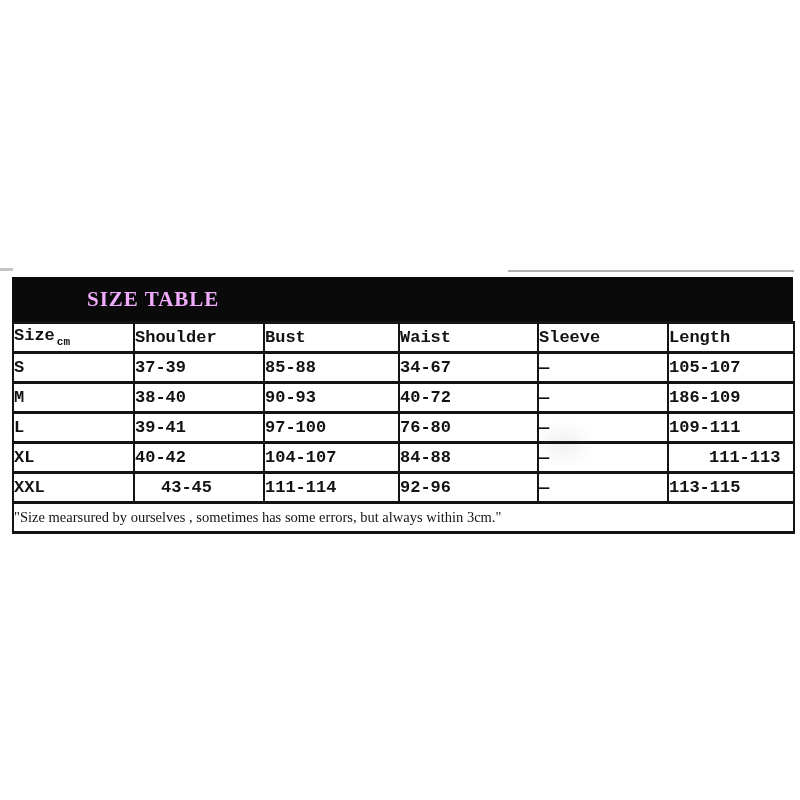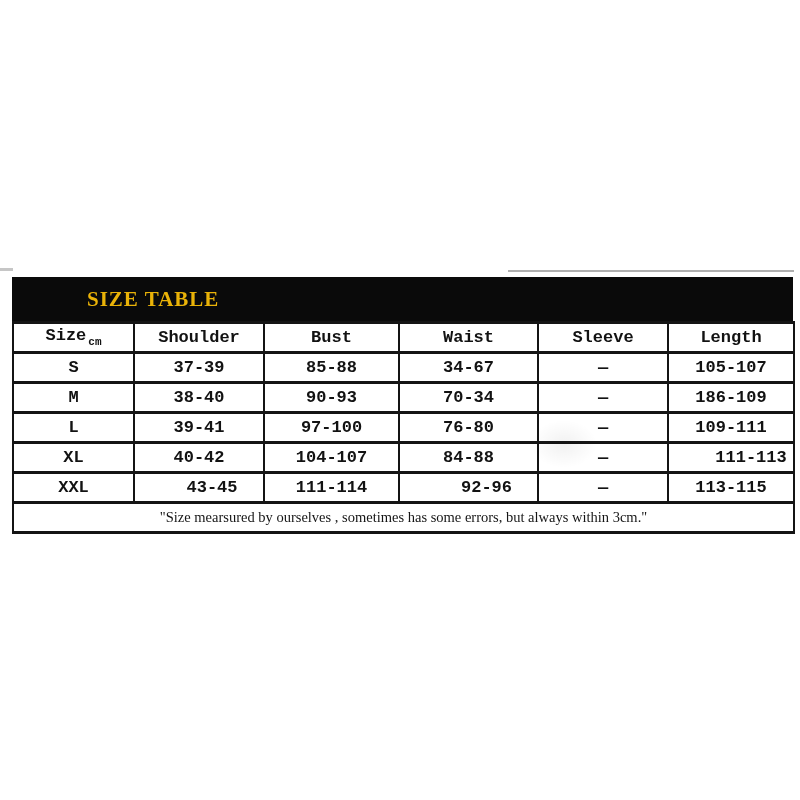--- a/index.html
+++ b/index.html
@@ -20,21 +20,21 @@
     font-family:"Liberation Serif","DejaVu Serif",serif;font-weight:bold;
     font-size:21px;letter-spacing:1px;color:#fbf8f0;white-space:nowrap;
   }
   
   .size-table{
     position:absolute;left:12px;top:321px;width:781px;
     border-collapse:collapse;table-layout:fixed;background:#ffffff;
   }
   .size-table td{
     border:2px solid #141414;border-top-width:3px;border-bottom-width:3px;
-    height:27px;padding:0;text-align:center;vertical-align:middle;
+    height:27px;padding:0;vertical-align:middle;
     font-family:"Liberation Mono","DejaVu Sans Mono",monospace;
     font-weight:bold;font-size:17px;color:#121212;line-height:1;
     white-space:nowrap;overflow:hidden;
   }
   .unit-sub{font-size:11px;font-weight:bold;margin-left:2px;}
   .size-table td.footer-note{
     font-family:"Liberation Serif","DejaVu Serif",serif;
     font-weight:normal;font-size:14.5px;color:#151515;letter-spacing:0;
   }
   
@@ -46,21 +46,21 @@
 </style>
 </head>
 <body>
 
 <div class="stage">
 
   <div class="artifact-dash-left"></div>
   <div class="artifact-line-right" style="background: rgb(176, 176, 176);"></div>
 
   <div class="title-bar" style="background: rgb(10, 10, 10);">
-    <span class="title" style="color: #eab308;">SIZE TABLE</span>
+    <span class="title" style="color: #f0abfc;">SIZE TABLE</span>
   </div>
 
   <table class="size-table">
     <colgroup>
       <col style="width:121px">
       <col style="width:130px">
       <col style="width:135px">
       <col style="width:139px">
       <col style="width:130px">
       <col style="width:126px">
@@ -79,21 +79,21 @@
           <td style="border-color: rgb(20, 20, 20); color: rgb(18, 18, 18);">37-39</td>
           <td style="border-color: rgb(20, 20, 20); color: rgb(18, 18, 18);">85-88</td>
           <td style="border-color: rgb(20, 20, 20); color: rgb(18, 18, 18);">34-67</td>
           <td style="border-color: rgb(20, 20, 20); color: rgb(18, 18, 18);">—</td>
           <td style="border-color: rgb(20, 20, 20); color: rgb(18, 18, 18);">105-107</td>
         </tr>
         <tr>
           <td style="border-color: rgb(20, 20, 20); color: rgb(18, 18, 18);">M</td>
           <td style="border-color: rgb(20, 20, 20); color: rgb(18, 18, 18);">38-40</td>
           <td style="border-color: rgb(20, 20, 20); color: rgb(18, 18, 18);">90-93</td>
-          <td style="border-color: rgb(20, 20, 20); color: rgb(18, 18, 18);">70-34</td>
+          <td style="border-color: rgb(20, 20, 20); color: rgb(18, 18, 18);">40-72</td>
           <td style="border-color: rgb(20, 20, 20); color: rgb(18, 18, 18);">—</td>
           <td style="border-color: rgb(20, 20, 20); color: rgb(18, 18, 18);">186-109</td>
         </tr>
         <tr>
           <td style="border-color: rgb(20, 20, 20); color: rgb(18, 18, 18);">L</td>
           <td style="border-color: rgb(20, 20, 20); color: rgb(18, 18, 18);">39-41</td>
           <td style="border-color: rgb(20, 20, 20); color: rgb(18, 18, 18);">97-100</td>
           <td style="border-color: rgb(20, 20, 20); color: rgb(18, 18, 18);">76-80</td>
           <td style="border-color: rgb(20, 20, 20); color: rgb(18, 18, 18);">—</td>
           <td style="border-color: rgb(20, 20, 20); color: rgb(18, 18, 18);">109-111</td>
@@ -103,21 +103,21 @@
           <td style="border-color: rgb(20, 20, 20); color: rgb(18, 18, 18); margin-top: 8px;">40-42</td>
           <td style="border-color: rgb(20, 20, 20); color: rgb(18, 18, 18);">104-107</td>
           <td style="border-color: rgb(20, 20, 20); color: rgb(18, 18, 18);">84-88</td>
           <td style="border-color: rgb(20, 20, 20); color: rgb(18, 18, 18);">—</td>
           <td style="border-color: rgb(20, 20, 20); color: rgb(18, 18, 18); padding-left: 40px;">111-113</td>
         </tr>
         <tr>
           <td style="border-color: rgb(20, 20, 20); color: rgb(18, 18, 18);">XXL</td>
           <td style="border-color: rgb(20, 20, 20); color: rgb(18, 18, 18); padding-left: 26px;">43-45</td>
           <td style="border-color: rgb(20, 20, 20); color: rgb(18, 18, 18);">111-114</td>
-          <td style="border-color: rgb(20, 20, 20); color: rgb(18, 18, 18); padding-left: 36px;">92-96</td>
+          <td style="border-color: rgb(20, 20, 20); color: rgb(18, 18, 18);">92-96</td>
           <td style="border-color: rgb(20, 20, 20); color: rgb(18, 18, 18);">—</td>
           <td style="border-color: rgb(20, 20, 20); color: rgb(18, 18, 18);">113-115</td>
         </tr>
         <tr>
           <td colspan="6" class="footer-note" style="border-color: rgb(20, 20, 20);">"Size mearsured by ourselves , sometimes has some errors, but always within 3cm."</td>
         </tr>
       </tbody>
   </table>
 
   <div class="watermark-smudge"></div>

